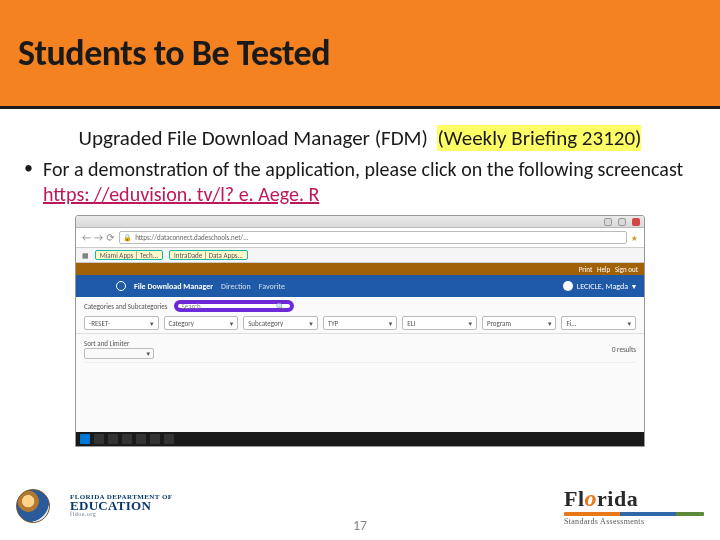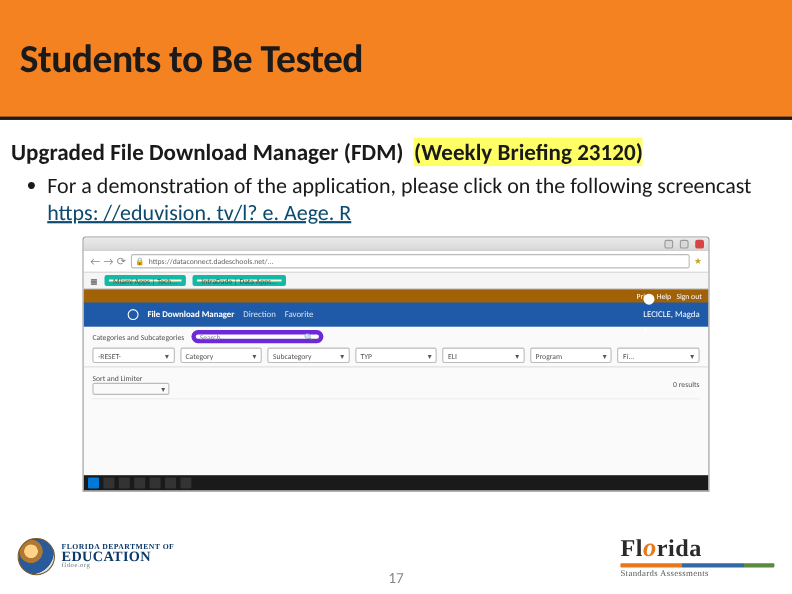--- a/index.html
+++ b/index.html
@@ -23,40 +23,41 @@
     font-size: 36px;
     font-weight: 700;
     color: #1a1a1a;
     letter-spacing: -0.5px;
   }
   .content {
     padding: 16px 10px 0 10px;
   }
   .subhead {
     font-size: 21px;
-    font-weight: 700;
+    font-weight: 400;
     color: #1a1a1a;
+    text-align: center;
   }
   .subhead .highlight {
     background: #ffff66;
   }
   .bullet {
     display: flex;
     margin-top: 6px;
     padding-left: 14px;
     font-size: 20px;
     line-height: 1.25;
     color: #1a1a1a;
   }
   .bullet .dot {
     margin-right: 10px;
     font-size: 18px;
   }
   .bullet a {
-    color: #0c4a6e;
+    color: #be185d;
     text-decoration: underline;
     text-align: right;
   }
   .browser-shot {
     margin: 8px auto 0 auto;
     width: 570px;
     height: 232px;
     background: #fafafa;
     border: 1px solid #999;
     border-radius: 3px 3px 0 0;
@@ -104,21 +105,21 @@
   }
   .bs-url .lock { color:#4a8a3a; margin-right:3px; }
   .bs-bookmarks {
     height: 15px;
     background: #f5f5f5;
     border-bottom: 1px solid #ccc;
     display:flex; align-items:center;
     padding: 0 6px; gap:6px;
     font-size:7px;
   }
-  .bs-bm-item { background:#fff7cc; border:4px solid #14b8a6; padding:0 4px; border-radius:2px; height:10px; display:flex;align-items:center; }
+  .bs-bm-item { background:#fff7cc; border:1px solid #14b8a6; padding:0 4px; border-radius:2px; height:10px; display:flex;align-items:center; }
   .bs-topbar {
     height: 13px;
     background: #a16207;
     color:#fff;
     display:flex; align-items:center; justify-content:space-between;
     padding:0 6px;
     font-size:7px;
   }
   .bs-notice {
     display:flex; justify-content:flex-end;
@@ -139,21 +140,21 @@
     height: 22px;
     background: #1f5aa8;
     color:#fff;
     display:flex; align-items:center; justify-content:space-between;
     padding:0 8px;
     font-size:8px;
     margin-top: -1px;
   }
   .bs-bluebar .left { display:flex;align-items:center;gap:8px;padding-left:32px;}
   .bs-bluebar .left .circ { width:10px;height:10px;border:1px solid #fff;border-radius:50%; }
-  .bs-bluebar .right { display:flex;align-items:flex-start;gap:4px;flex-direction:column;}
+  .bs-bluebar .right { display:flex;align-items:flex-end;gap:4px;}
   .bs-bluebar .right .av { width:10px;height:10px;border-radius:50%; background:#fff;}
   .bs-filters {
     padding: 3px 8px;
     border-bottom:1px solid #ddd;
   }
   .bs-filters-head {
     display:flex; align-items:center; gap:6px;
     font-size:7px;
     margin-bottom:4px;
   }
@@ -186,21 +187,21 @@
     position: absolute;
     bottom: 0;
     left: 0;
     right: 0;
     height: 60px;
     display: flex;
     align-items: center;
     justify-content: space-between;
     padding: 0 16px 8px 16px;
   }
-  .logo-left, .logo-right { display:flex; align-items:center; gap:6px; }
+  .logo-left, .logo-right { display:flex; align-items:center; gap:20px; }
   .fdoe-seal {
     width:34px;height:34px;border-radius:50%;
     background: radial-gradient(circle at 35% 35%, #ffd48a 0 20%, #b07830 22% 35%, #2a5a9a 37% 70%, #d9e3f0 72% 100%);
     border:1px solid #7a5a2a;
   }
   .fdoe-text { line-height:0.92; color:#0a3a6b; font-family: "Times New Roman", serif; }
   .fdoe-text .small { font-size:7px; letter-spacing:0.4px; display:block; font-weight:600; }
   .fdoe-text .big { font-size:13px; font-weight:700; letter-spacing:0.3px; display:block; }
   .fdoe-text .vsmall { font-size:6px; color:#6a7888; display:block; letter-spacing:0.5px;}
   .page-num {

